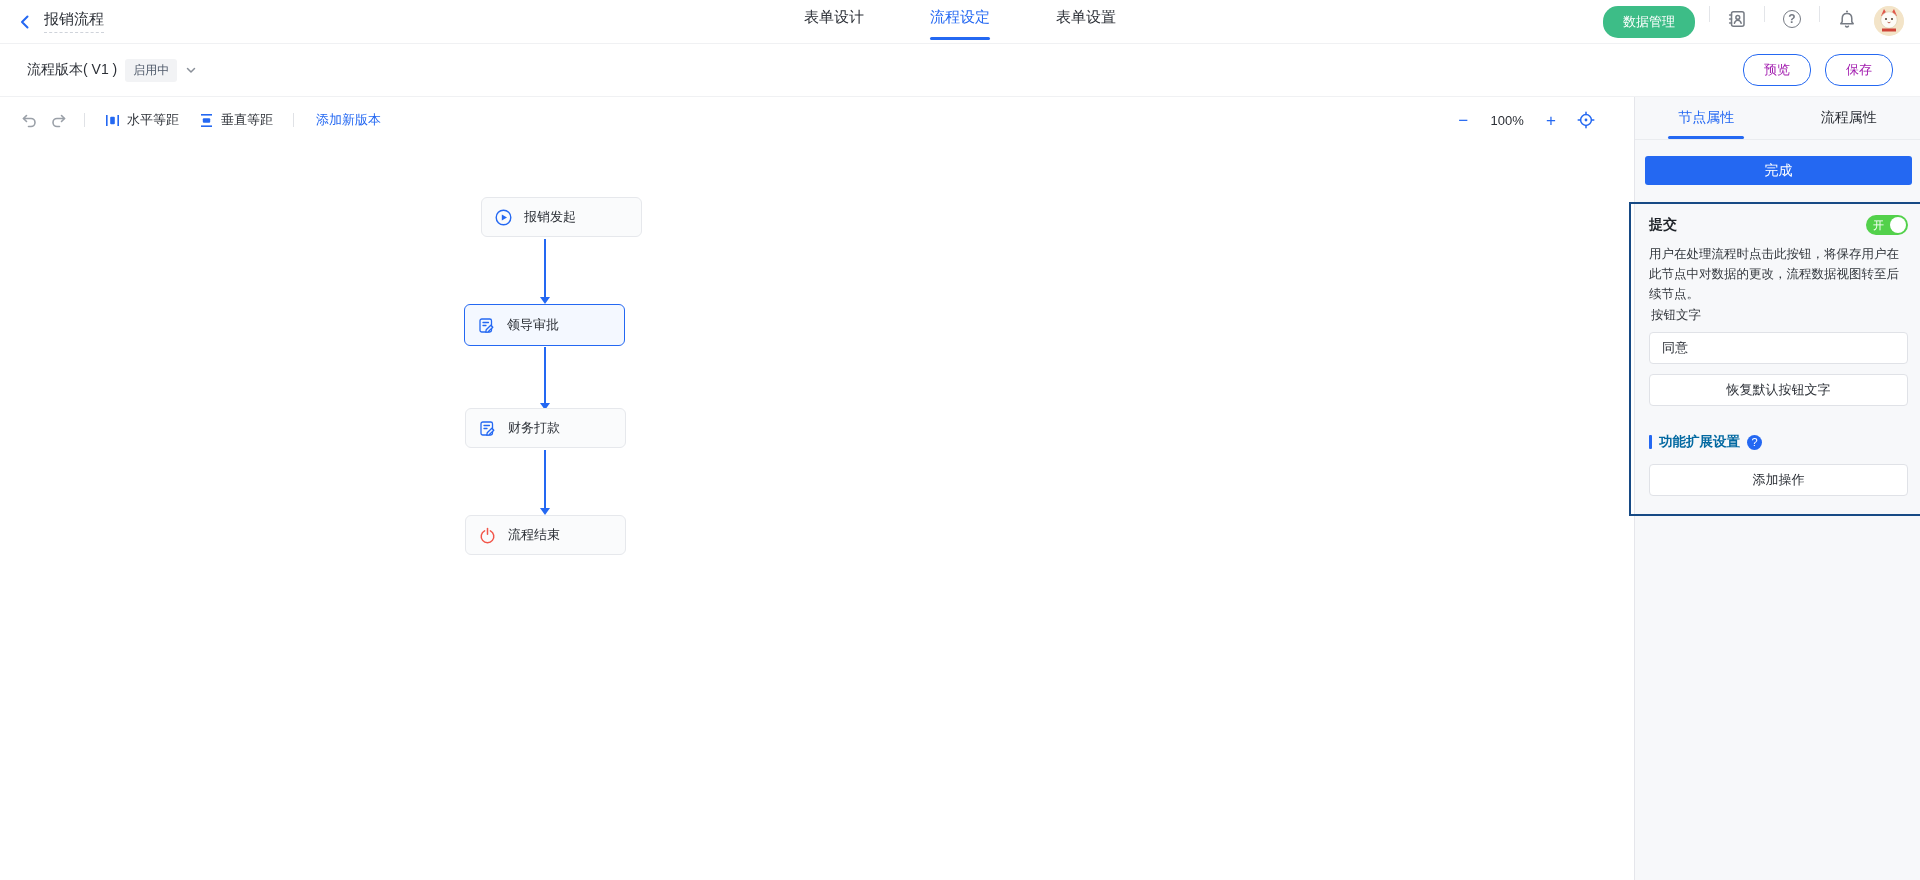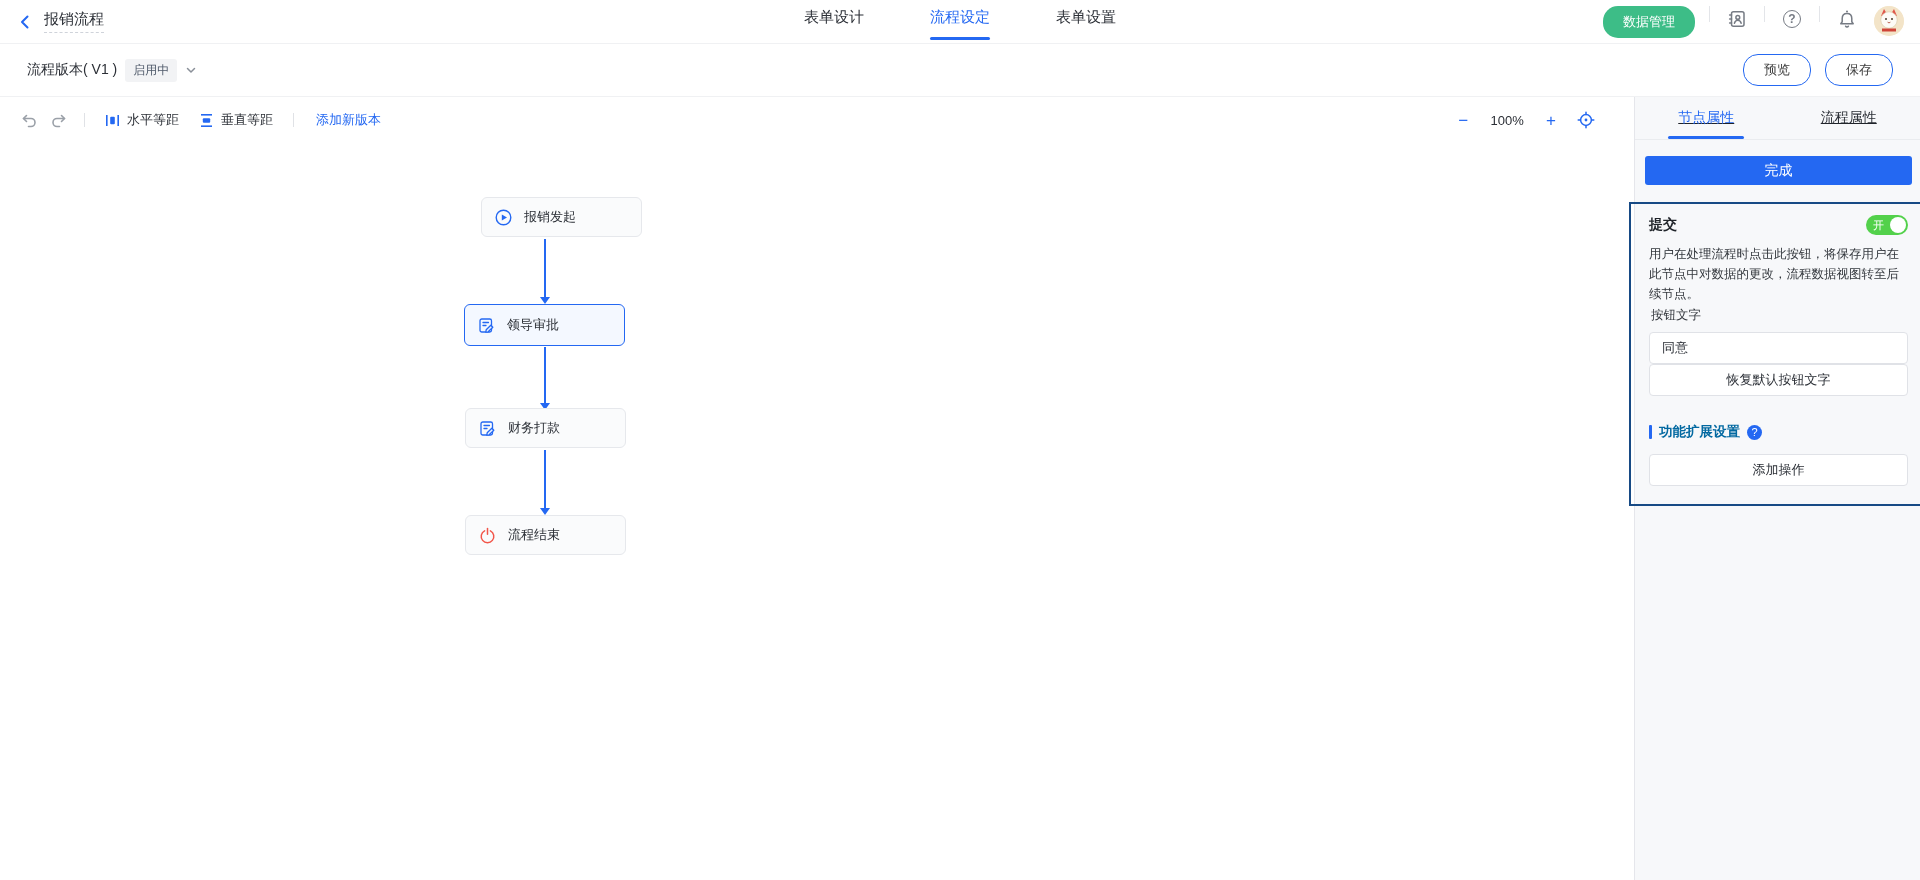--- a/index.html
+++ b/index.html
@@ -32,21 +32,21 @@
     overflow:hidden; display:flex; align-items:center; justify-content:center; cursor:pointer; }
 
   
   .subheader { height:53px; display:flex; align-items:center; padding:0 27px;
     border-bottom:1px solid #f0f1f3; background:#fff; }
   .version-label { font-size:14px; color:#2b2f36; }
   .status-badge { margin-left:8px; background:#f2f3f5; color:#4e5969; font-size:12px;
     padding:3px 8px; border-radius:3px; }
   .version-caret { margin-left:8px; cursor:pointer; display:flex; align-items:center; }
   .subheader-right { margin-left:auto; display:flex; gap:14px; }
-  .pill-outline { background:#fff; border:1px solid #2468f2; color:#404040;
+  .pill-outline { background:#fff; border:1px solid #2468f2; color:#a21caf;
     font-size:13px; border-radius:15px; padding:6px 20px; cursor:pointer; }
 
   
   .main { display:flex; height:783px; }
   .canvas { flex:1; position:relative; background:#fff; }
 
   .toolbar { position:absolute; top:0; left:0; right:0; height:46px; display:flex;
     align-items:center; padding:0 14px; }
   .tool-icon-btn { width:30px; height:30px; display:flex; align-items:center;
     justify-content:center; cursor:pointer; }
@@ -63,21 +63,21 @@
     padding-left:13px; gap:12px; background:#fafbfc; border:1px solid #e6e8ec;
     border-radius:6px; font-size:13px; color:#2b2f36; cursor:pointer; }
   .node.selected { border:1.5px solid #2468f2; background:#f4f8ff; height:42px; }
   .flow-arrow { position:absolute; width:10px; display:flex; flex-direction:column; align-items:center; }
   .flow-arrow .line { width:2px; flex:1; background:#2468f2; }
   .flow-arrow .head { width:0; height:0; border-left:5px solid transparent;
     border-right:5px solid transparent; border-top:7px solid #2468f2; }
 
   
   .panel { width:286px; background:#f7f8fa; border-left:1px solid #e5e6eb; position:relative; }
-  .panel-tabs { height:43px; display:flex; border-bottom:1px solid #eaecef;text-decoration:underline; }
+  .panel-tabs { height:43px; display:flex; border-bottom:1px solid #eaecef; }
   .p-tab { flex:1; display:flex; align-items:center; justify-content:center;
     font-size:14px; color:#2b2f36; position:relative; cursor:pointer; }
   .p-tab.active { color:#2468f2; }
   .p-tab.active::after { content:""; position:absolute; bottom:0; left:50%;
     transform:translateX(-50%); width:76px; height:3px; background:#2468f2; border-radius:2px; }
   .done-btn { display:block; margin:16px 8px 0 10px; width:calc(100% - 18px); height:29px;
     background:#2468f2; color:#fff; border:none; border-radius:3px; font-size:14px; cursor:pointer; }
 
   .highlight-box { position:relative; margin:17px -4px 0 -6px; border:2px solid #174a85;
     padding:11px 14px 18px 18px; }
@@ -85,21 +85,21 @@
   .section-title { font-size:14px; font-weight:bold; color:#1f2329; }
   .toggle { width:42px; height:20px; border-radius:10px; background:#53d14b; display:flex;
     align-items:center; justify-content:space-between; padding:0 2px 0 7px; cursor:pointer; }
   .toggle .t-label { color:#fff; font-size:11px; }
   .toggle .knob { width:16px; height:16px; border-radius:50%; background:#fff; }
   .section-desc { margin-top:9px; font-size:12.5px; line-height:1.6; color:#33373d; }
   .field-label { margin-top:3px; font-size:12.5px; color:#33373d; padding-left:2px; }
   .text-input { margin-top:8px; width:100%; height:32px; border:1px solid #e0e2e7;
     border-radius:4px; background:#fff; padding:0 12px; font-size:13px; color:#2b2f36;
     font-family:inherit; }
-  .panel-btn { width:100%; height:32px; background:#fff;
+  .panel-btn { margin-top:10px; width:100%; height:32px; background:#fff;
     border:1px solid #e0e2e7; border-radius:4px; font-size:13px; color:#2b2f36;
     cursor:pointer; font-family:inherit; }
   .ext-header { margin-top:27px; display:flex; align-items:center; gap:7px; }
   .blue-bar { width:3px; height:14px; background:#2468f2; border-radius:1px; }
   .ext-title { font-size:13.5px; font-weight:bold; color:#0369a1; }
   .q-badge { width:15px; height:15px; border-radius:50%; background:#2468f2; color:#fff;
     font-size:11px; display:flex; align-items:center; justify-content:center; cursor:pointer; }
 </style>
 </head>
 <body>

